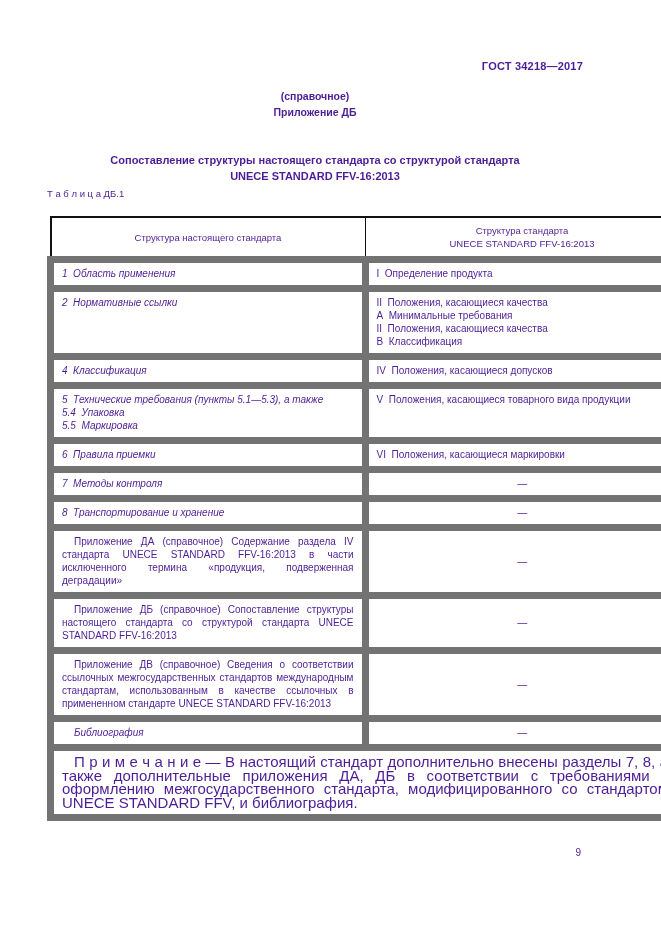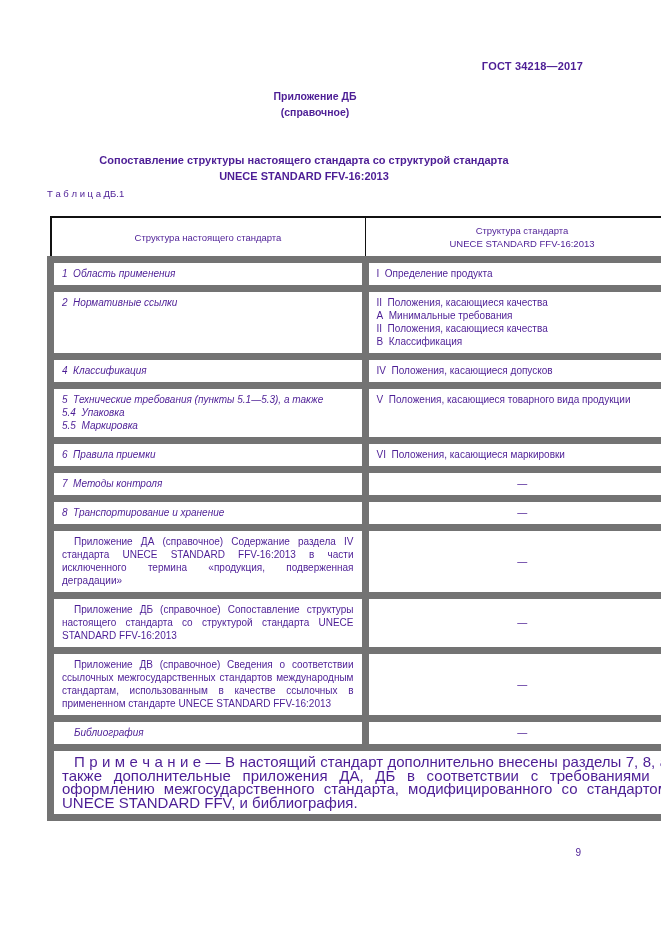--- a/index.html
+++ b/index.html
@@ -28,21 +28,21 @@
     left: 47px;
     width: 536px;
     text-align: center;
     font-size: 10.5px;
     font-weight: bold;
     line-height: 16px;
   }
   .title-block {
     position: absolute;
     top: 152px;
-    left: 36px;
+    left: 47px;
     width: 536px;
     text-align: center;
     font-size: 11px;
     font-weight: bold;
     line-height: 16px;
   }
   .table-caption {
     position: absolute;
     top: 188px;
     left: 47px;
@@ -105,22 +105,22 @@
   }
 </style>
 </head>
 <body>
 
 <div class="page">
 
   <div class="doc-number">ГОСТ 34218—2017</div>
 
   <div class="annex-block">
+    <div>(справочное)</div>
     <div>Приложение ДБ</div>
-    <div>(справочное)</div>
   </div>
 
   <div class="title-block">
     <div>Сопоставление структуры настоящего стандарта со структурой стандарта</div>
     <div>UNECE STANDARD FFV-16:2013</div>
   </div>
 
   <div class="table-caption">Т а б л и ц а  ДБ.1</div>
 
   <table class="cmp">

